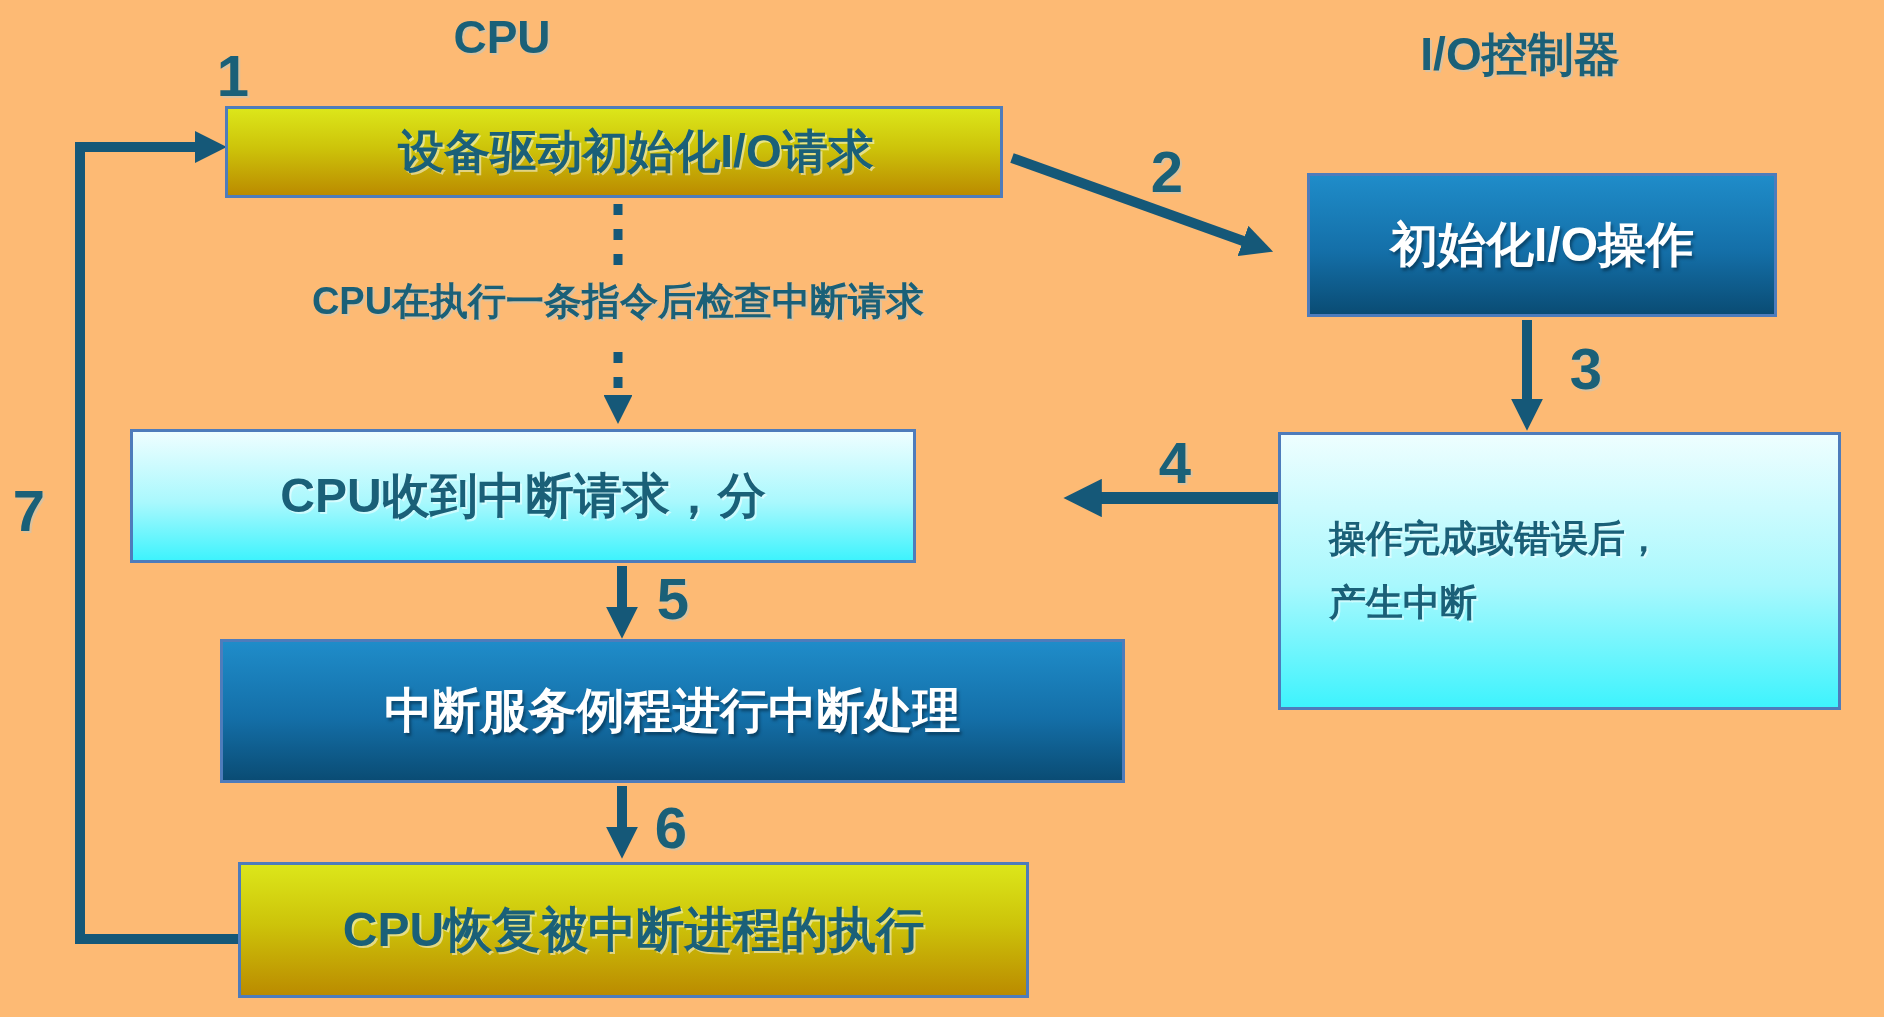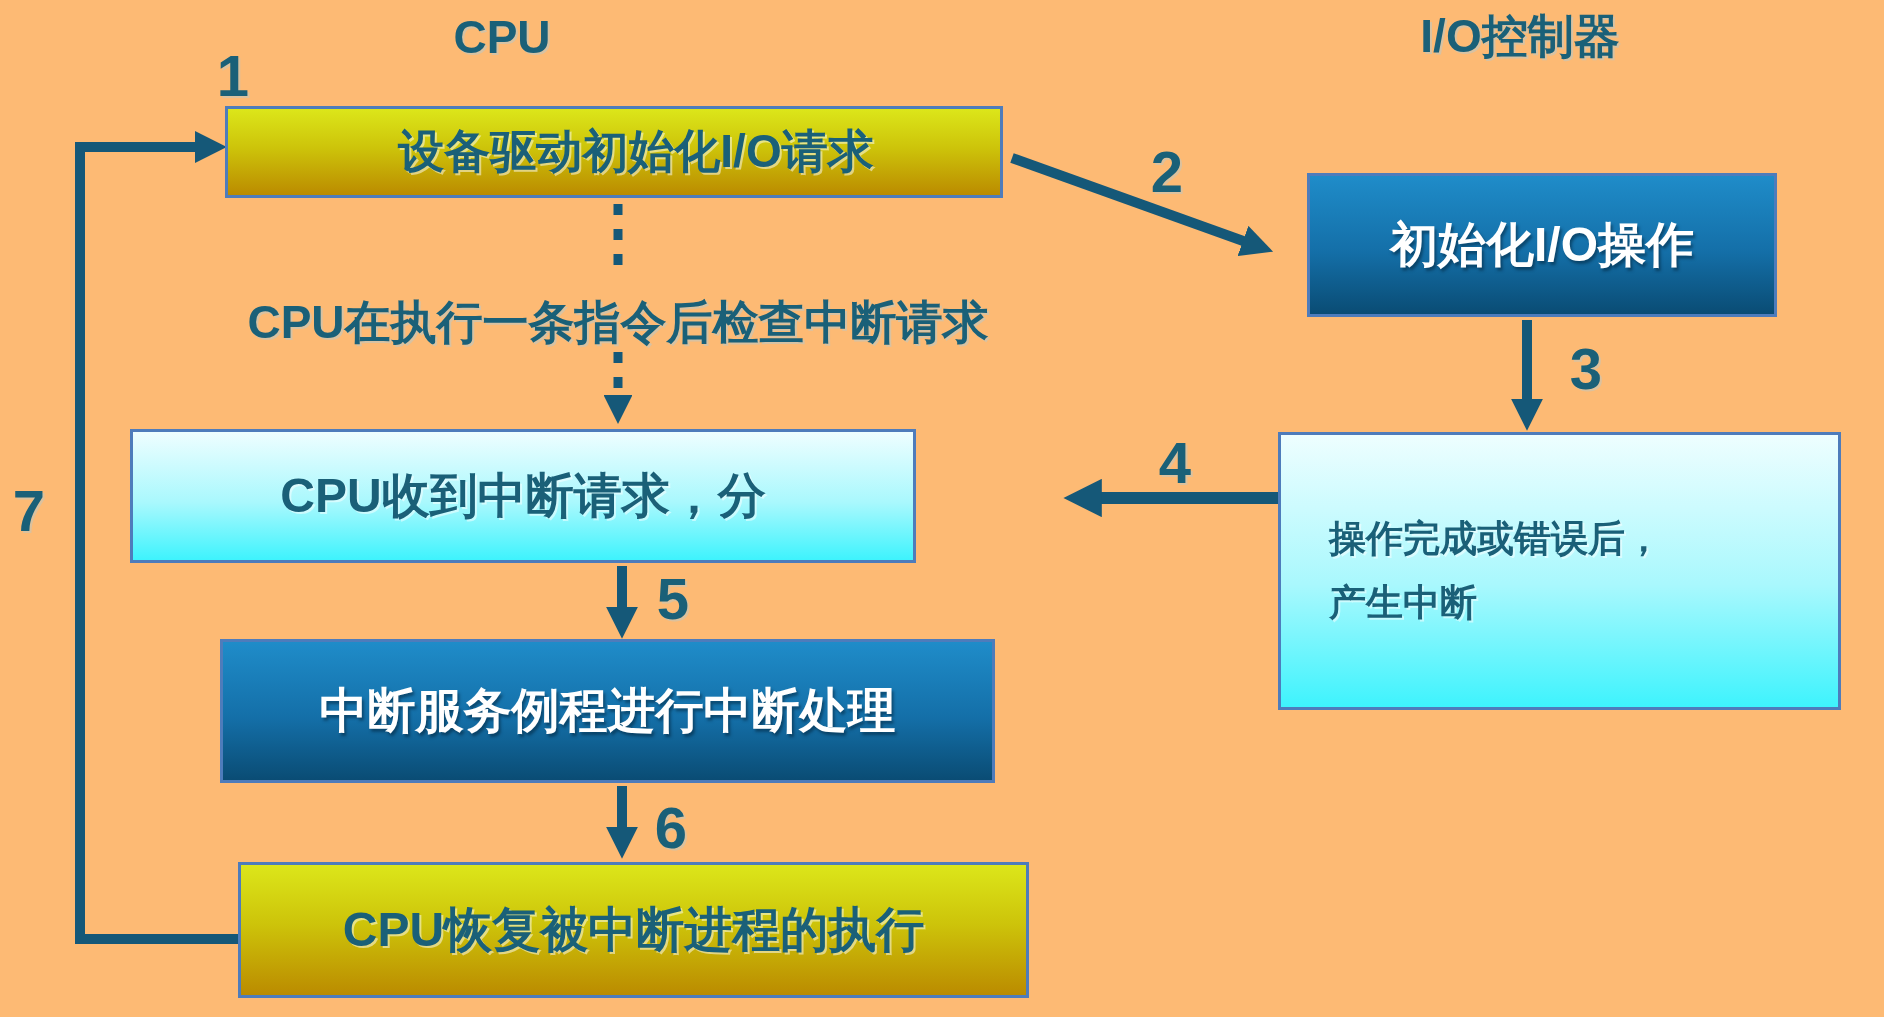--- a/index.html
+++ b/index.html
@@ -45,47 +45,47 @@
     text-shadow:2px 2px 0 rgba(255,255,255,0.5);
   }
   .white-text{
     color:#ffffff;
     text-shadow:2px 3px 3px rgba(0,30,50,0.5);
   }
   .node-device{left:225px;top:106px;width:778px;height:92px;font-size:46px;padding-left:44px;}
   .node-initio{left:1292px;top:173px;width:470px;height:144px;font-size:48px;margin-left:15px;}
   .note{
     position:absolute;
-    left:618px;top:292px;
+    left:618px;top:276px;
     transform:translateX(-50%);
-    font-size:46px;
+    font-size:38px;
     color:#1a6078;
     white-space:nowrap;
     text-shadow:2px 2px 0 rgba(170,205,220,0.45);
   }
   .node-receive{left:130px;top:429px;width:786px;height:134px;font-size:48px;line-height:62px;}
   .node-opdone{
     left:1278px;top:432px;width:563px;height:278px;
     font-size:37px;line-height:64px;
     align-items:flex-start;
     text-align:left;
     padding-left:48px;
   }
-  .node-isr{left:220px;top:639px;width:775px;height:144px;font-size:48px;}
+  .node-isr{left:220px;top:639px;width:905px;height:144px;font-size:48px;}
   .node-resume{left:238px;top:862px;width:791px;height:136px;font-size:48px;}
   .line{display:block;}
   svg.arrows{position:absolute;left:0;top:0;}
 </style>
 </head>
 <body>
 
 <div class="canvas">
 
   <div class="col-title" style="left:502px;top:10px;">CPU</div>
-  <div class="col-title" style="left:1520px;top:6px;text-align:center;">I/O控制器</div>
+  <div class="col-title" style="left:1520px;top:24px;text-align:center;">I/O控制器</div>
 
   <svg class="arrows" width="1884" height="1017" viewBox="0 0 1884 1017">
     <defs>
       <marker id="ah" viewBox="0 0 10 10" refX="1" refY="5" markerWidth="3.2" markerHeight="3.2" orient="auto">
         <path d="M0,0 L10,5 L0,10 Z" fill="#155878"></path>
       </marker>
     </defs>
 
     <path d="M238,939 L80,939 L80,147 L198,147" fill="none" stroke="#155878" stroke-width="10" marker-end="url(#ah)"></path>
 

